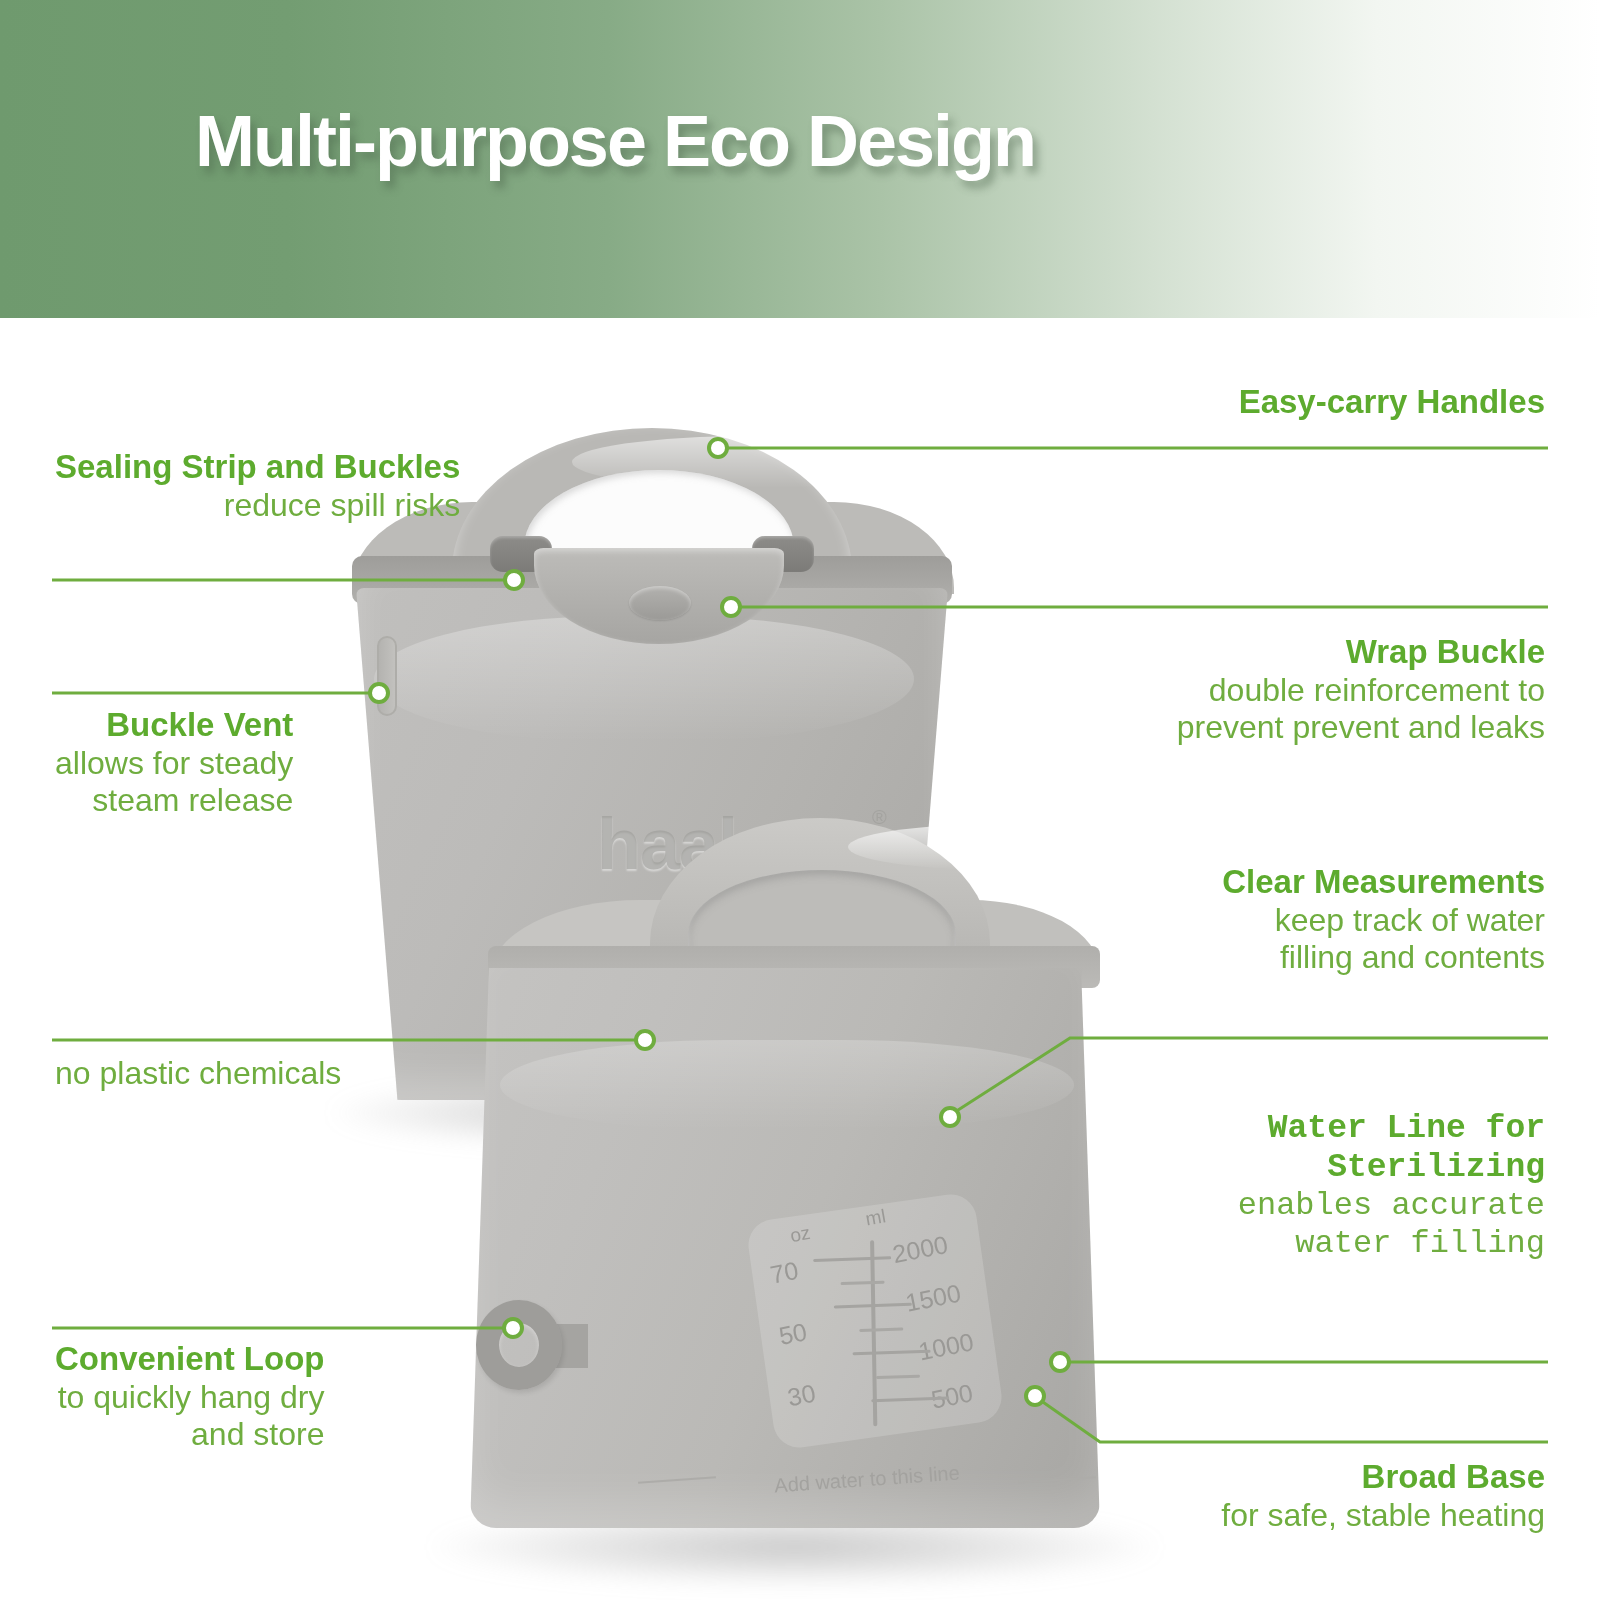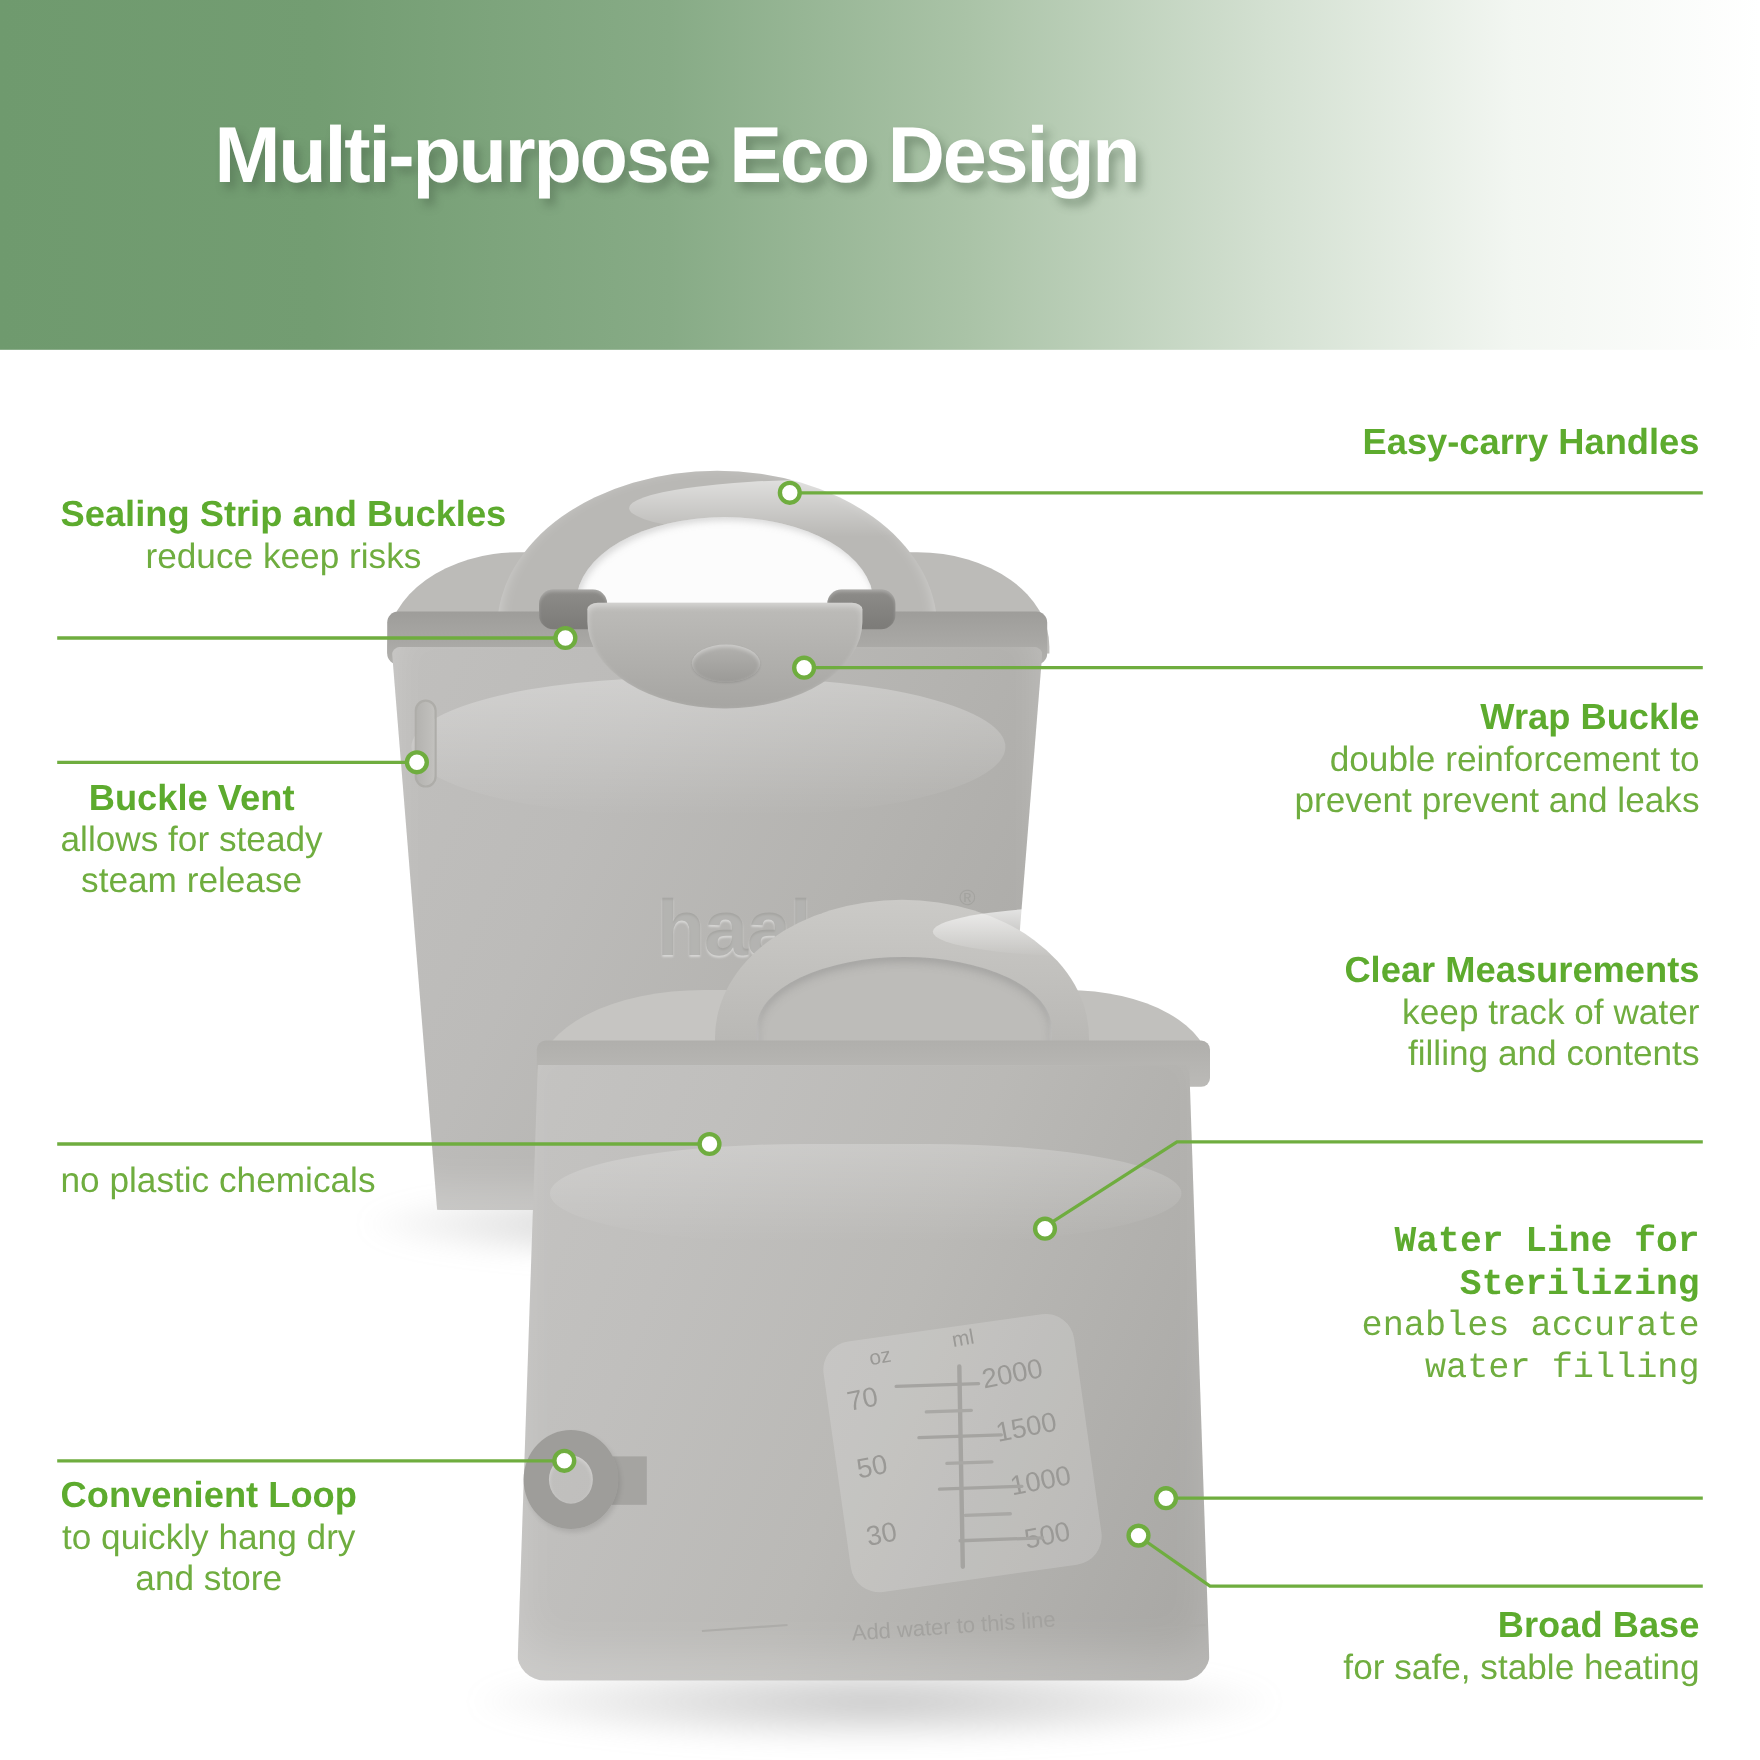--- a/index.html
+++ b/index.html
@@ -229,21 +229,21 @@
     position:absolute; left:520px; top:378px; font-size:20px;
     color:rgba(152,151,148,.5);
   }
 
   
   #anno{ position:absolute; left:0; top:0; width:1600px; height:1600px; }
 
   .lbl{ position:absolute; line-height:1.17; }
   .lbl .hl{ display:block; font-size:33px; font-weight:bold; color:#5dab2e; }
   .lbl .sub{ display:block; font-size:32px; font-weight:400; color:#6fad3f; }
-  .lbl.left{ text-align:center; }
+  .lbl.left{ text-align:right; }
   .lbl.right{ text-align:right; }
 
   svg#lines{ position:absolute; left:0; top:0; width:1600px; height:1600px; pointer-events:none; }
 </style>
 </head>
 <body>
 
 <div id="header-band"></div>
 <div id="header-title">Multi-purpose Eco Design</div>
 
@@ -344,21 +344,21 @@
     <circle cx="950" cy="1117" r="9"></circle>
     <circle cx="1060" cy="1362" r="9"></circle>
     <circle cx="1035" cy="1396" r="9"></circle>
   </g>
 </svg>
 
 <div id="anno">
 
   <div class="lbl left" style="left:55px; top:448px;">
     <span class="hl">Sealing Strip and Buckles</span>
-    <span class="sub">reduce keep risks</span>
+    <span class="sub">reduce spill risks</span>
   </div>
 
   <div class="lbl left" style="left:55px; top:706px;">
     <span class="hl">Buckle Vent</span>
     <span class="sub">allows for steady</span>
     <span class="sub">steam release</span>
   </div>
 
   <div class="lbl left" style="left:55px; top:1055px;">
     <span class="sub">no plastic chemicals</span>

